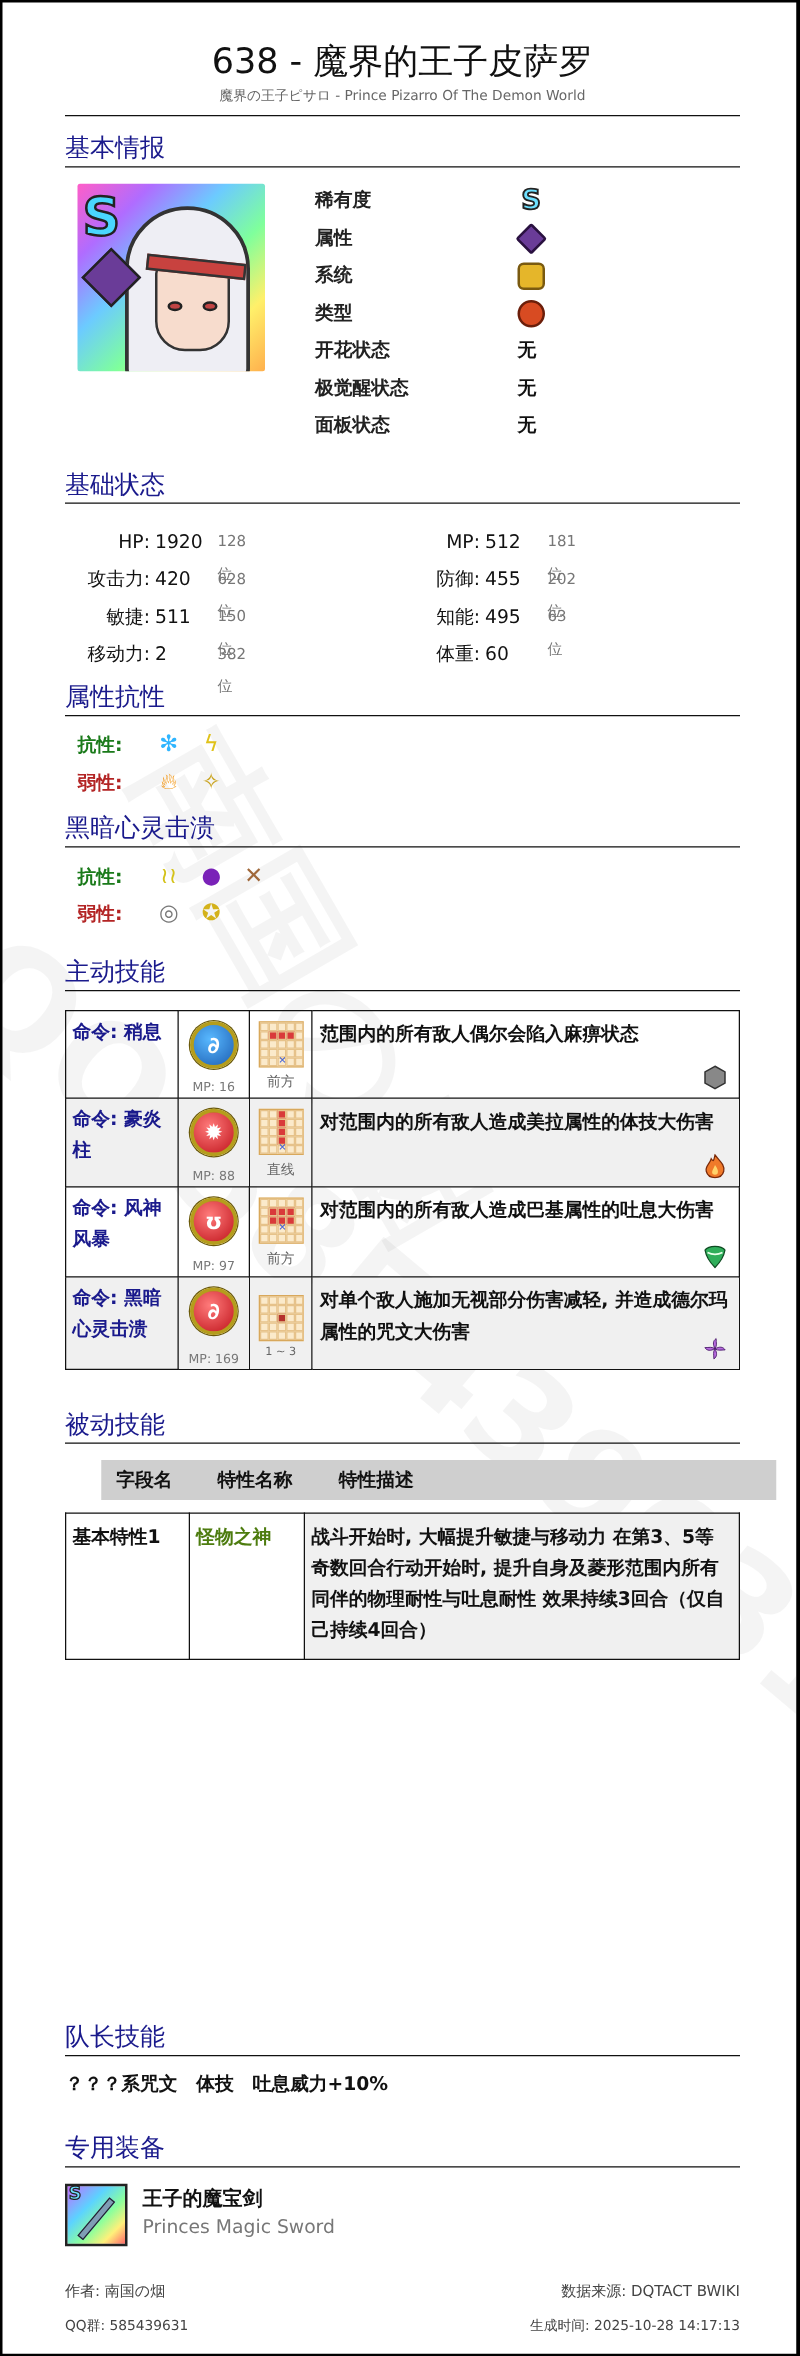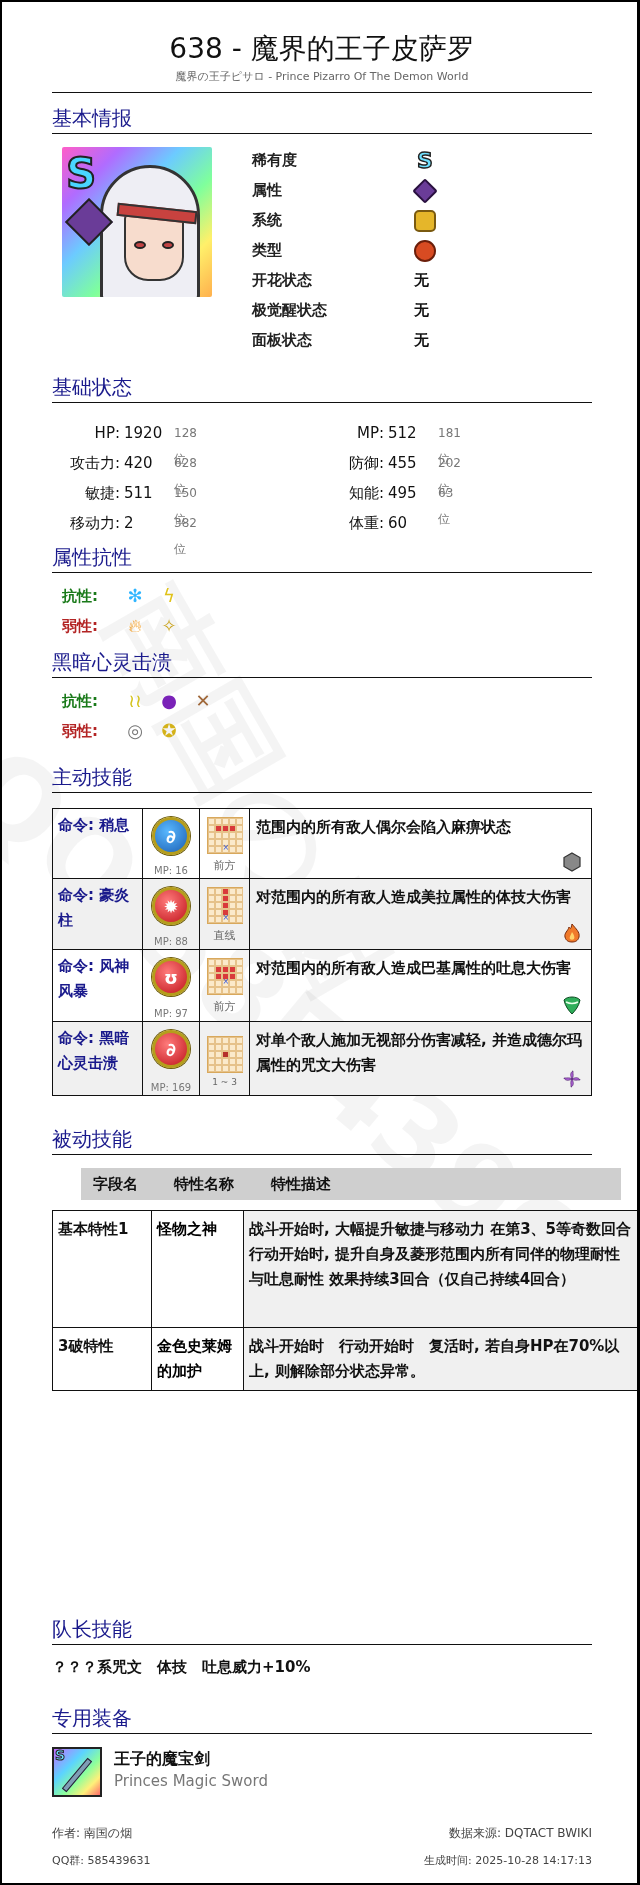--- a/index.html
+++ b/index.html
@@ -111,27 +111,27 @@
   .grid span.self::after { content: "×"; position: absolute; left: 0; top: -4px; font-size: 8px; color: #3a5ad9; }
   .grid span.center { background: #b5302c; }
   .sk-range-lbl { font-size: 11px; color: #666; margin-top: 4px; }
   .sk-desc { padding: 6px 6px; font-size: 15px; font-weight: bold; line-height: 25px; position: relative; }
   .sk-elem { position: absolute; right: 10px; bottom: 6px; width: 18px; height: 20px; }
   .passive-head {
     position: absolute; left: 0; top: 1166px; width: 540px; height: 32px; background: #cfcfcf;
     font-size: 15px; font-weight: bold; line-height: 32px; margin-left: 29px;
   }
   .passive-head span { position: absolute; }
-  .passives { position: absolute; left: 0; top: 1208px; width: 587px; border-collapse: collapse; }
+  .passives { position: absolute; left: 0; top: 1208px; width: 540px; border-collapse: collapse; }
   .passives td { border: 1px solid #111; vertical-align: top; padding: 6px 5px; font-size: 15px; font-weight: bold; line-height: 25px; }
   .passives tr:nth-child(odd) td { background: #fff; }
   .passives tr:nth-child(1) td:nth-child(3), .passives tr:nth-child(2) td:nth-child(3) { background: #f0f0f0; }
   .passives tr:nth-child(4) td { background: #f0f0f0; }
   .p-field { width: 99px; color: #111; }
-  .p-name { width: 92px; color: #000000; }
+  .p-name { width: 92px; color: #4d7c0f; }
   .leader { position: absolute; left: 0; top: 1656px; font-size: 15px; font-weight: bold; }
   .equip-icon {
     position: absolute; left: 0; top: 1745px; width: 50px; height: 50px; border: 2px solid #222;
     background: linear-gradient(135deg, #c06cff, #5cd3ff 35%, #8cff9c 60%, #fff07a 80%, #ff6a6a);
   }
   .equip-icon .s { position: absolute; left: 1px; top: -2px; font-size: 14px; font-weight: bold; color: #6ee0ff; -webkit-text-stroke: 1px #222; }
   .equip-icon .blade { position: absolute; left: 20px; top: 6px; width: 6px; height: 40px; background: #7f9db5; border: 1px solid #223; transform: rotate(40deg); }
   .equip-name { position: absolute; left: 62px; top: 1747px; font-size: 16px; font-weight: bold; }
   .equip-en { position: absolute; left: 62px; top: 1770px; font-size: 15px; color: #777; }
   .foot { position: absolute; font-size: 12px; color: #444; }
@@ -460,25 +460,20 @@
       <span style="left:93px">特性名称</span>
       <span style="left:190px">特性描述</span>
     </div>
     <table class="passives">
       <tbody>
           <tr style="height:117px">
         <td class="p-field">基本特性1</td>
         <td class="p-name">怪物之神</td>
         <td>战斗开始时, 大幅提升敏捷与移动力 在第3、5等奇数回合行动开始时, 提升自身及菱形范围内所有同伴的物理耐性与吐息耐性 效果持续3回合（仅自己持续4回合）</td>
       </tr>
-      <tr style="height:60px">
-        <td class="p-field">3破特性</td>
-        <td class="p-name">金色史莱姆的加护</td>
-        <td>战斗开始时　行动开始时　复活时, 若自身HP在70%以上, 则解除部分状态异常。</td>
-      </tr>
     </tbody>
       </table>
 
     <div class="section-head" style="top:1614px">队长技能</div>
     <div class="leader">？？？系咒文　体技　吐息威力+10%</div>
 
     <div class="section-head" style="top:1703px">专用装备</div>
     <div class="equip-icon">
       <span class="s">S</span>
       <span class="blade"></span>

